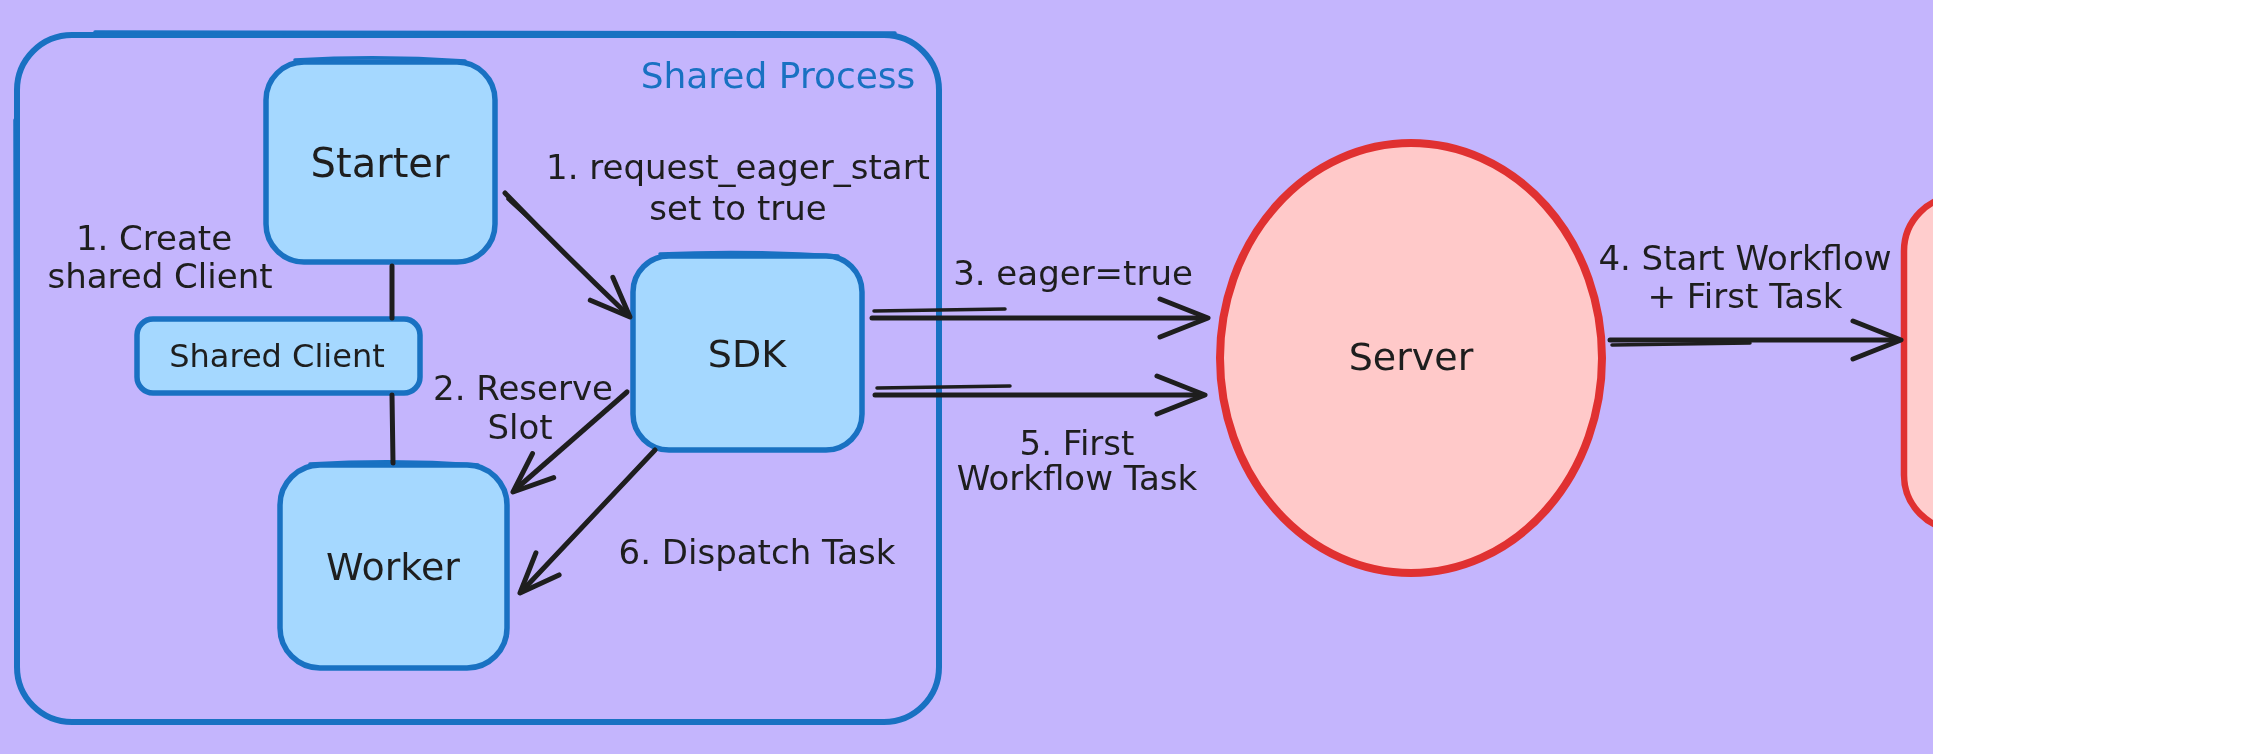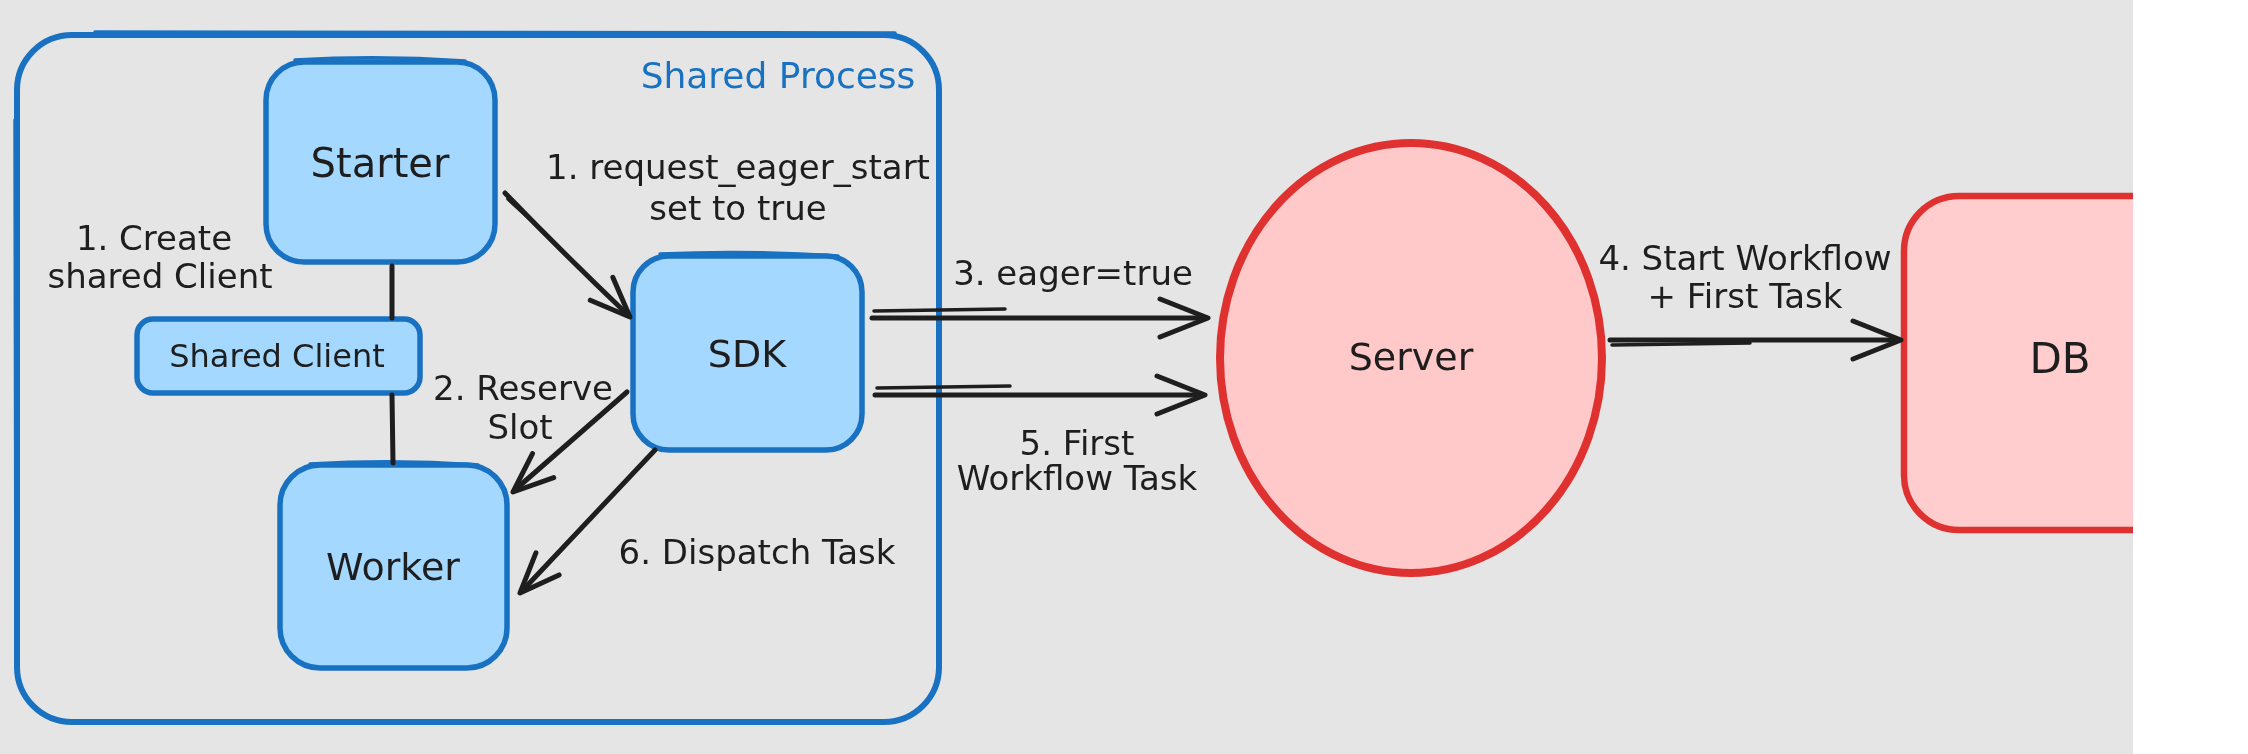--- a/index.html
+++ b/index.html
@@ -2,23 +2,23 @@
 <html><head>
 <meta charset="utf-8">
 <style>
   html, body {
     margin: 0;
     padding: 0;
     background: #ffffff;
   }
   .stage {
     position: relative;
-    width: 2133px;
+    width: 1933px;
     height: 754px;
-    background: #e5e5e5;
+    background: #c4b5fd;
     overflow: hidden;
   }
   svg {
     display: block;
     width: 2248px;
     height: 754px;
   }
   text {
     font-family: "DejaVu Sans", "Liberation Sans", sans-serif;
     fill: #1e1e1e;

